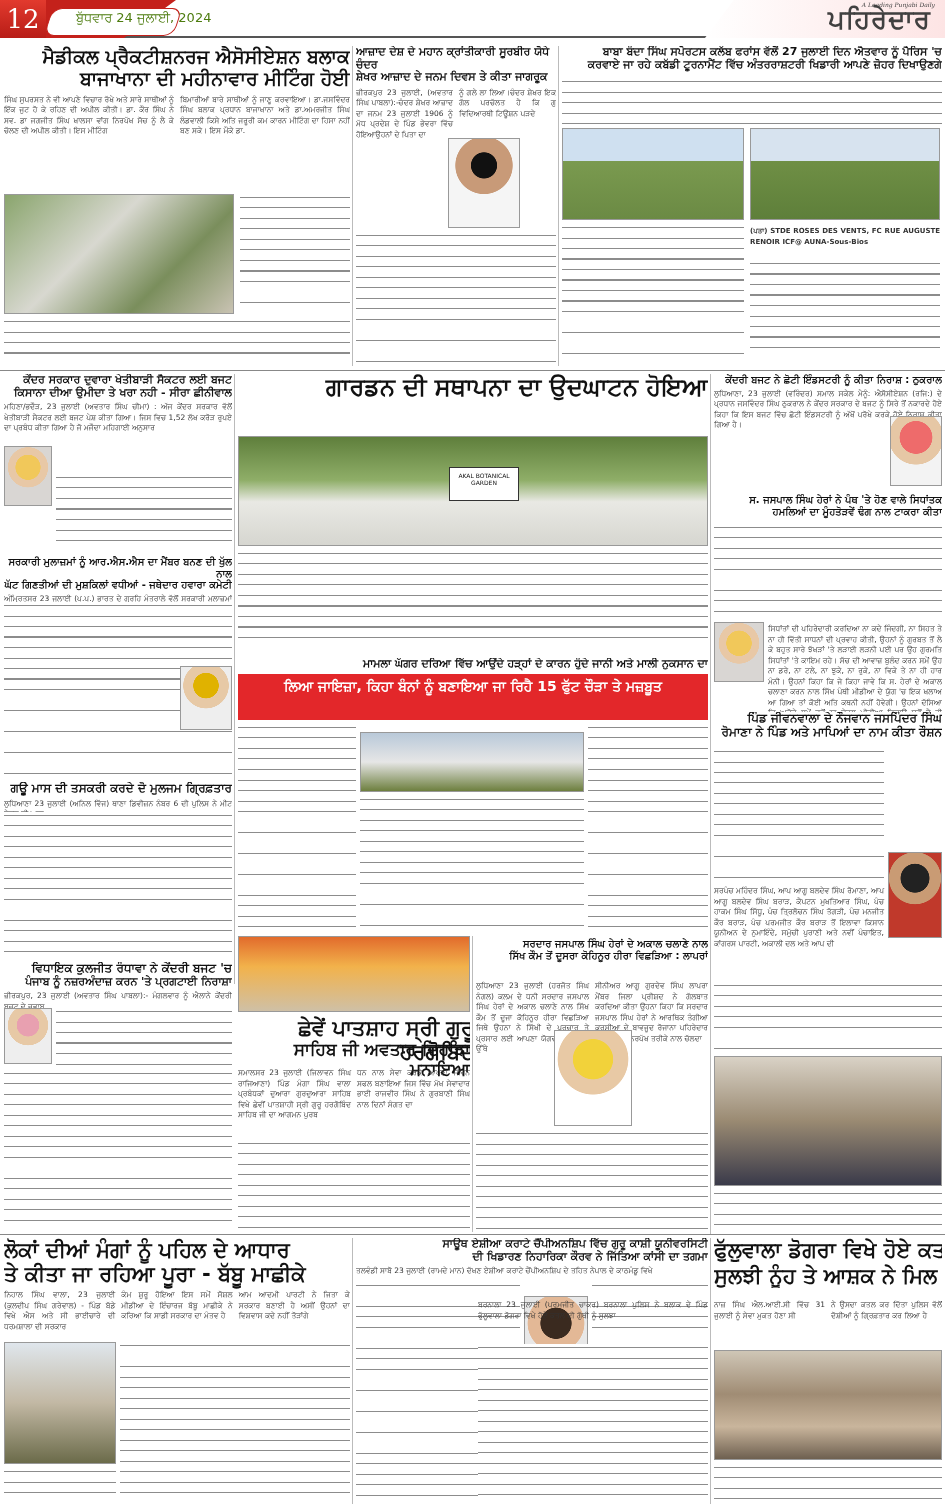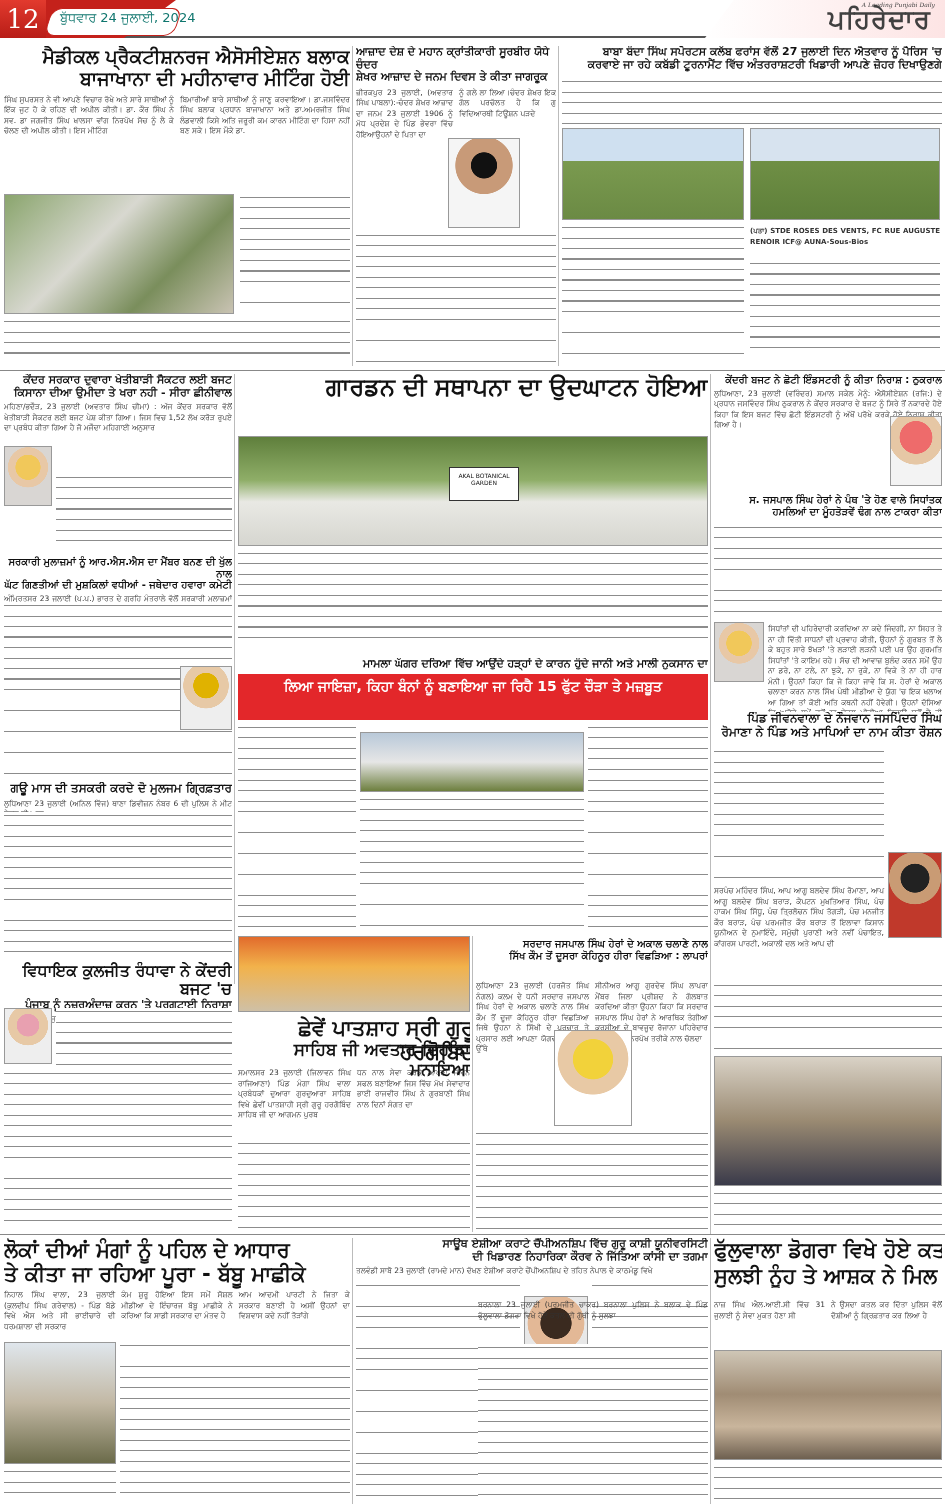--- a/index.html
+++ b/index.html
@@ -3,21 +3,21 @@
 <meta charset="utf-8">
 <style>
   * { box-sizing: border-box; margin: 0; padding: 0; }
   html, body { width: 945px; height: 1507px; background: #fff; overflow: hidden; }
   body { font-family: "DejaVu Sans", sans-serif; color: #111; position: relative; }
 
   .masthead { position: absolute; left: 0; top: 0; width: 945px; height: 38px; border-bottom: 2px solid #555; background: #fff; }
   .page-num { position: absolute; left: 0; top: 0; width: 46px; height: 38px; background: linear-gradient(#e23a2e,#b81d17); color: #fff; font-family: "DejaVu Serif", serif; font-size: 26px; line-height: 38px; text-align: center; }
   .date-band { position: absolute; left: 46px; top: 0; width: 130px; height: 38px; background: #c4211b; clip-path: polygon(0 0, 100% 0, 60% 100%, 0 100%); }
   .date-pill { position: absolute; left: 48px; top: 8px; width: 130px; height: 28px; background: #fff; border: 1px solid #c4211b; border-radius: 10px 10px 10px 10px; transform: skewX(-18deg); }
-  .date-text { position: absolute; left: 60px; top: 10px; font-size: 13px; color: #0f766e; }
+  .date-text { position: absolute; left: 76px; top: 10px; font-size: 13px; color: #4d7c0f; }
   .brand-bg { position: absolute; right: 0; top: 0; width: 240px; height: 38px; background: linear-gradient(90deg,#fff,#fde4e4); clip-path: polygon(12% 0, 100% 0, 100% 100%, 0 100%); }
   .brand { position: absolute; right: 14px; top: 4px; font-size: 26px; font-weight: bold; color: #404040; letter-spacing: 1px; }
   .tagline { position: absolute; right: 10px; top: 1px; font-size: 6px; font-style: italic; color: #444; font-family: "DejaVu Serif", serif; }
 
   .art { position: absolute; overflow: hidden; }
   .hl { font-weight: bold; text-align: right; line-height: 1.15; color: #111; }
   .body-text { font-size: 7.5px; line-height: 10.5px; color: #333; text-align: justify; }
   .cols { display: flex; gap: 6px; }
   .cols > div { flex: 1; }
   .photo { position: absolute; background: linear-gradient(135deg,#8aa56d,#d8d8d0 40%,#7a8e5c 70%,#c9c3b3); border: 1px solid #999; }
@@ -140,21 +140,21 @@
   <div class="red-box" style="left:0;top:16px;width:470px;height:46px;padding-top:2px;">
     <div style="font-size:14px;line-height:21px;">ਲਿਆ ਜਾਇਜ਼ਾ, ਕਿਹਾ ਬੰਨਾਂ ਨੂੰ ਬਣਾਇਆ ਜਾ ਰਿਹੈ 15 ਫੁੱਟ ਚੌੜਾ ਤੇ ਮਜ਼ਬੂਤ</div>
   </div>
   <div class="lines" style="position:absolute;left:0;top:66px;width:118px;height:206px;"></div>
   <div class="photo" style="left:122px;top:74px;width:224px;height:60px;background:linear-gradient(#b9c9d9,#e6e6e6 50%,#6d7f3e);"></div>
   <div class="lines" style="position:absolute;left:350px;top:66px;width:120px;height:206px;"></div>
   <div class="lines" style="position:absolute;left:122px;top:138px;width:224px;height:134px;"></div>
 </div>
 
 <div class="art" style="left:4px;top:962px;width:228px;height:270px;">
-  <div class="hl" style="font-size:16px;">ਵਿਧਾਇਕ ਕੁਲਜੀਤ ਰੰਧਾਵਾ ਨੇ ਕੇਂਦਰੀ ਬਜਟ 'ਚ</div>
+  <div class="hl" style="font-size:12px;">ਵਿਧਾਇਕ ਕੁਲਜੀਤ ਰੰਧਾਵਾ ਨੇ ਕੇਂਦਰੀ ਬਜਟ 'ਚ</div>
   <div class="hl" style="font-size:11px;">ਪੰਜਾਬ ਨੂੰ ਨਜ਼ਰਅੰਦਾਜ਼ ਕਰਨ 'ਤੇ ਪ੍ਰਗਟਾਈ ਨਿਰਾਸ਼ਾ</div>
   <div class="body-text" style="margin-top:3px;">ਜ਼ੀਰਕਪੁਰ, 23 ਜੁਲਾਈ (ਅਵਤਾਰ ਸਿੰਘ ਪਾਬਲਾ):- ਮੰਗਲਵਾਰ ਨੂੰ ਐਲਾਨੇ ਕੇਂਦਰੀ ਬਜਟ ਦੇ ਜਵਾਬ</div>
   <div class="portrait" style="left:0;top:46px;width:48px;height:56px;background:radial-gradient(circle at 50% 30%,#e8a0b0 0 25%,#e7c9a6 26% 45%,#eee 46%);"></div>
   <div class="lines" style="position:absolute;left:52px;top:46px;width:176px;height:60px;"></div>
   <div class="lines" style="position:absolute;left:0;top:108px;width:228px;height:160px;"></div>
 </div>
 
 <div class="art" style="left:238px;top:936px;width:232px;height:296px;">
   <div class="photo" style="left:0;top:0;width:232px;height:76px;background:linear-gradient(#e26b2c,#f2b24b 40%,#cfc0a6);"></div>
   <div class="hl" style="position:absolute;top:80px;left:4px;width:232px;font-size:21px;">ਛੇਵੇਂ ਪਾਤਸ਼ਾਹ ਸ੍ਰੀ ਗੁਰੂ ਹਰਗੋਬਿੰਦ</div>

